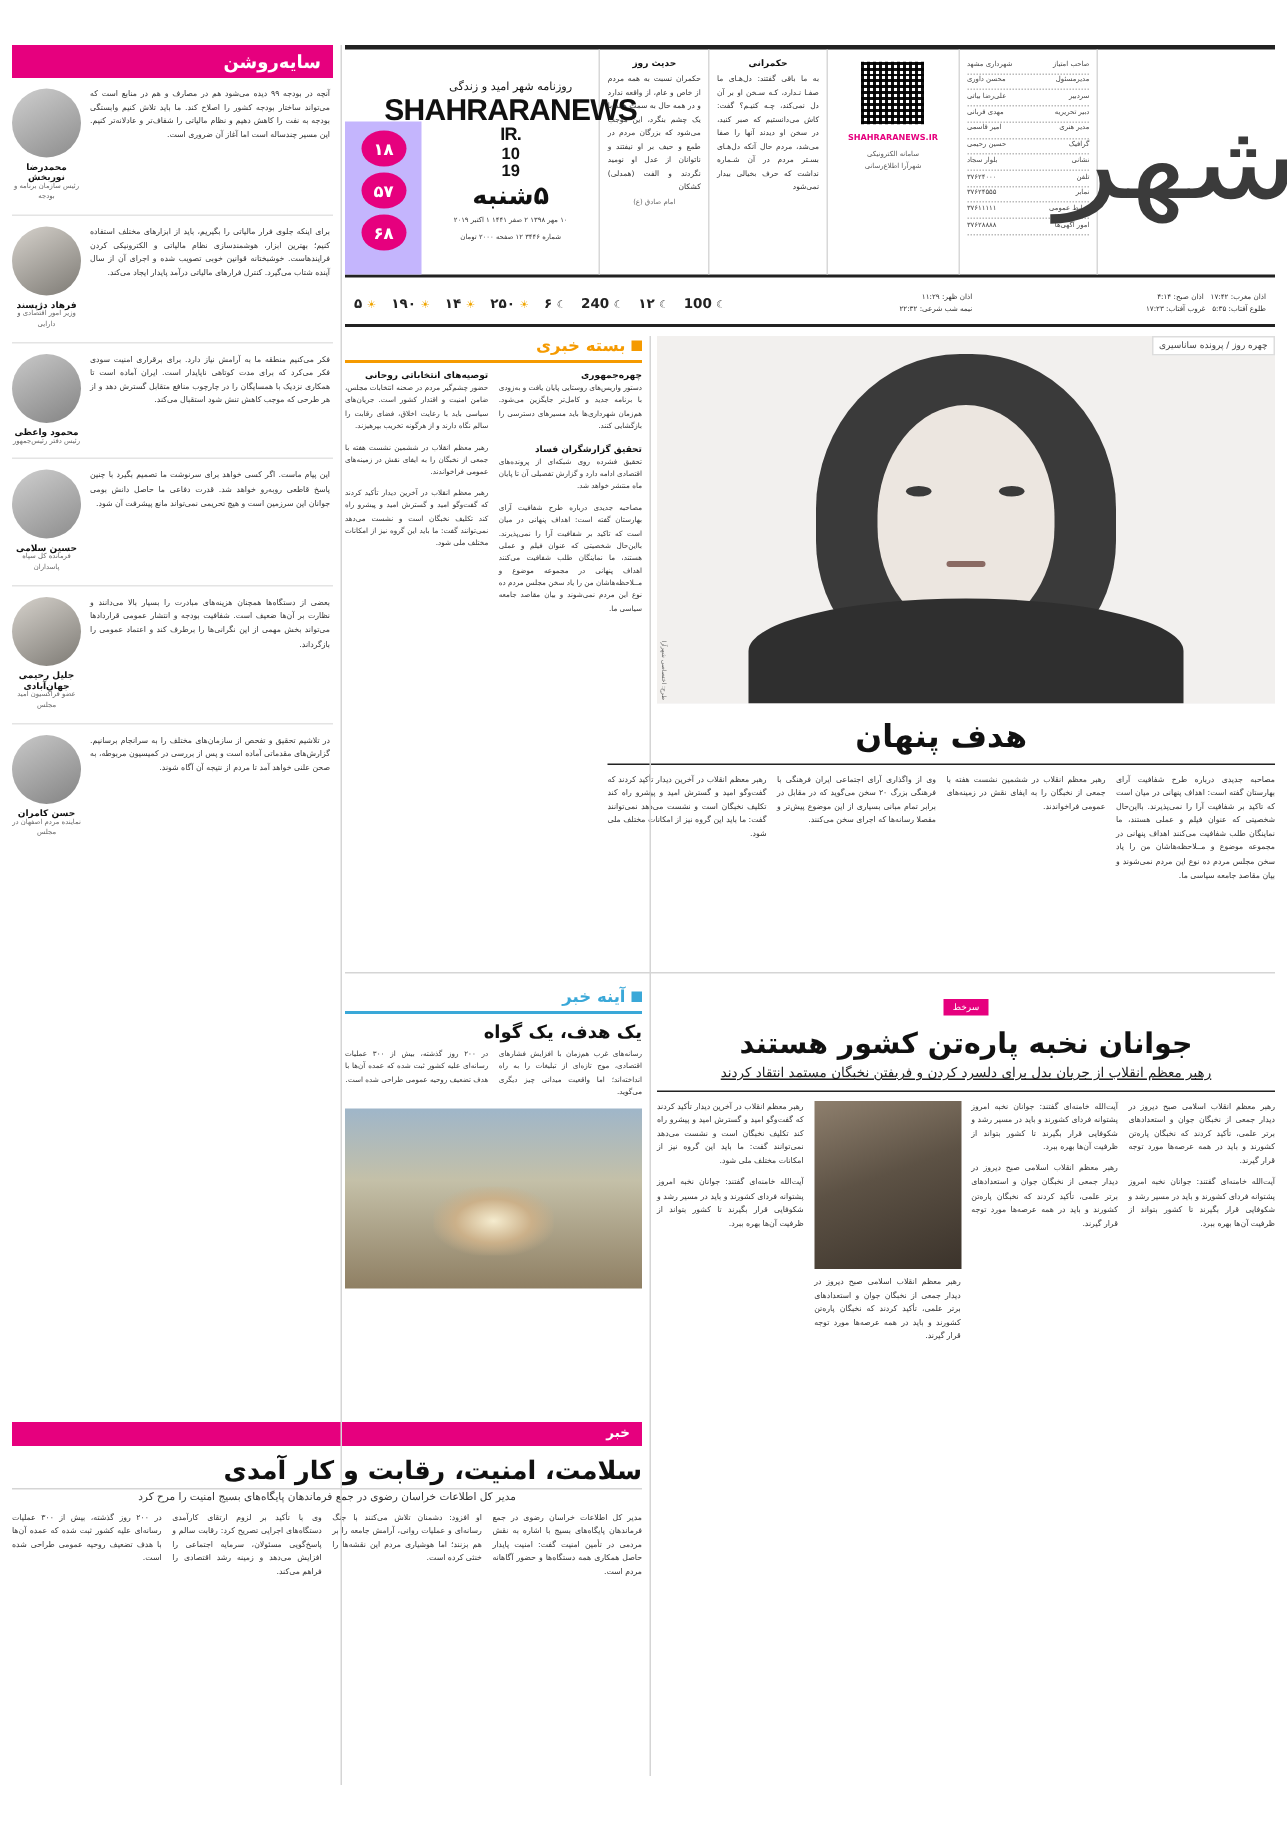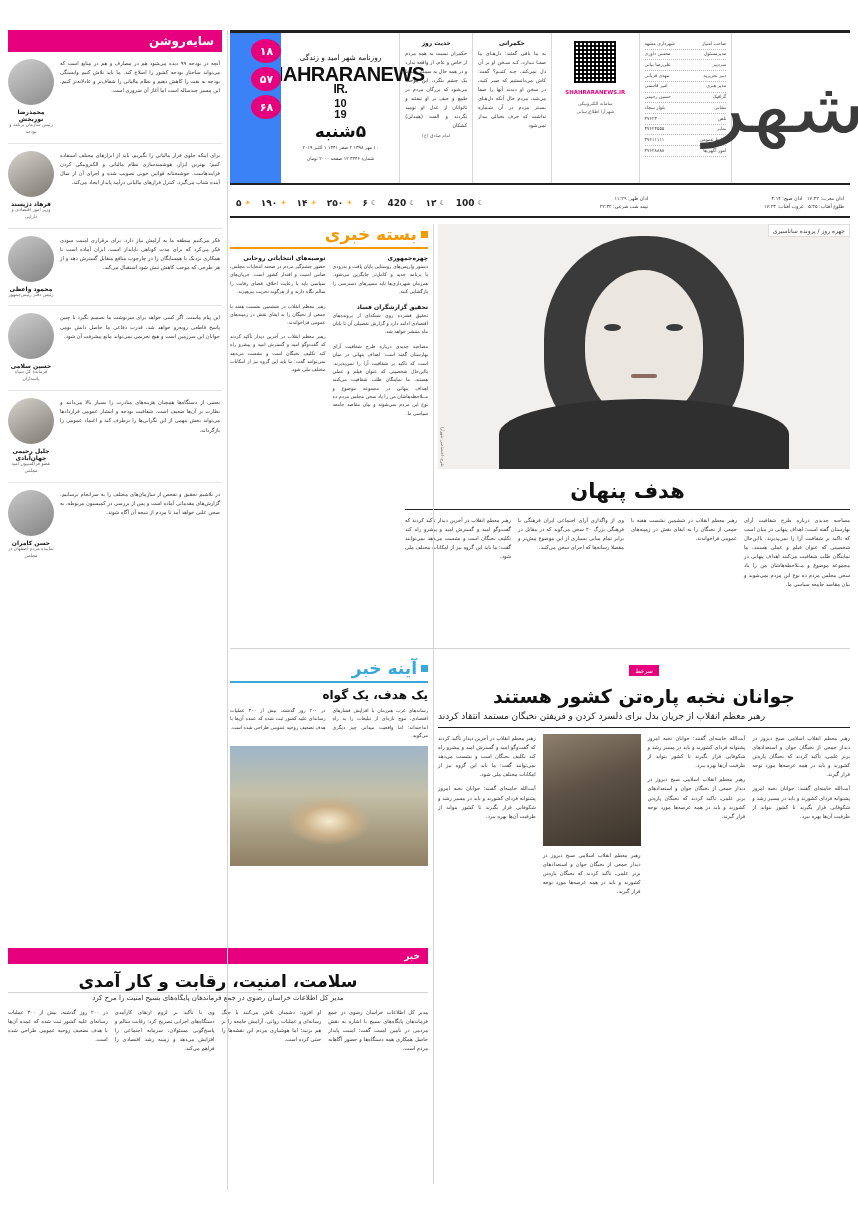--- a/index.html
+++ b/index.html
@@ -30,21 +30,21 @@
     font-family:"DejaVu Serif", serif;
     font-size:70px; color:#3b3b3b; line-height:1;
     transform: scaleX(1.25); letter-spacing:-2px;
   }
   .mh-col { padding:6px 5px; display:flex; flex-direction:column; justify-content:flex-start; }
   .mh-col.c1 { width:118px; }
   .mh-col.c2 { width:112px; align-items:center; }
   .mh-col.c3 { width:100px; }
   .mh-col.c4 { width:92px; }
   .mh-col.c5 { width:118px; }
-  .mh-date-block { width:68px; background:#3b82f6; display:flex; flex-direction:column; align-items:flex-start; }
+  .mh-date-block { width:68px; background:#c4b5fd; display:flex; flex-direction:column; align-items:center;margin-top:48px; }
 
   .tinylist { font-size:4.6px; line-height:1.9; color:#444; text-align:right; }
   .tinylist .row { display:flex; justify-content:space-between; border-bottom:.5px dotted #bbb; padding:.5px 0; }
 
   .qr { width:46px; height:46px; background:
       repeating-linear-gradient(0deg,#111 0 2px,#fff 2px 4px),
       repeating-linear-gradient(90deg,#111 0 2px,transparent 2px 4px);
     background-blend-mode:multiply; border:2px solid #fff; }
   .site-url { color:#e6007e; font-size:5.4px; font-weight:bold; margin-top:3px; text-align:center; line-height:1.5; }
 
@@ -92,33 +92,33 @@
     font-size:21px; font-weight:bold; text-align:center; color:#111;
     padding:10px 0 6px; border-bottom:1px solid #222;
   }
   .feature-body { display:flex; gap:7px; padding-top:6px; }
   .feature-body .col { flex:1; }
 
   
   .bigstory { position:absolute; right:8px; top:658px; width:412px; }
   .bs-tag { display:inline-block; background:#e6007e; color:#fff; font-size:6px; padding:2px 6px; }
   .bs-title { font-size:19px; font-weight:bold; text-align:center; margin:8px 0 4px; color:#111; }
-  .bs-sub { font-size:9px; text-align:left; color:#222; margin-bottom:6px; }
+  .bs-sub { font-size:9px; text-align:center; color:#222; margin-bottom:6px;text-decoration:underline; }
   .bs-rule { height:1px; background:#222; margin-bottom:6px; }
   .bs-cols { display:flex; gap:7px; }
   .bs-cols .col { flex:1; }
   .photo {
     width:100%; height:112px; margin-bottom:5px; position:relative; overflow:hidden;
     background:#cfcfcf;
   }
 
   
   .midcol { position:absolute; right:430px; top:224px; width:198px; }
   .sec-head { display:flex; align-items:center; gap:4px; padding-bottom:3px; border-bottom:2px solid #f59a00; margin-bottom:5px; }
-  .sec-head .ttl { font-size:17px; font-weight:bold; color:#f59a00; }
+  .sec-head .ttl { font-size:11px; font-weight:bold; color:#f59a00; }
   .sec-head.blue { border-bottom-color:#3aa8d8; }
   .sec-head.blue .ttl { color:#3aa8d8; }
   .bullet-sq { width:7px; height:7px; background:#f59a00; }
   .bullet-sq.blue { background:#3aa8d8; }
   .news-item { margin-bottom:6px; }
   .news-item .h { font-size:6px; font-weight:bold; color:#111; margin-bottom:2px; }
   .midgrid { display:flex; gap:7px; }
   .midgrid .col { flex:1; }
 
   .mirror { position:absolute; right:430px; top:658px; width:198px; }
@@ -136,21 +136,21 @@
   .op-photo { width:46px; }
   .avatar {
     width:46px; height:46px; border-radius:50%; overflow:hidden; background:#ddd; position:relative;
   }
   .op-name { font-size:6px; font-weight:bold; text-align:center; margin-top:3px; color:#111; }
   .op-role { font-size:4.6px; text-align:center; color:#666; line-height:1.5; }
 
   
   .health { position:absolute; right:430px; top:948px; width:420px; }
   .health .pink-bar { background:#e6007e; color:#fff; font-size:9px; font-weight:bold; padding:3px 8px; text-align:right;}
-  .health-title { font-size:17px; font-weight:bold; text-align:center; margin:7px 0 3px; color:#111; }
+  .health-title { font-size:17px; font-weight:bold; text-align:right; margin:7px 0 3px; color:#111; }
   .health-sub { font-size:7px; text-align:center; color:#333; margin-bottom:6px; }
   .health-cols { display:flex; gap:7px; }
   .health-cols .col { flex:1; }
 
   .vsep { position:absolute; background:#d5d5d5; width:1px; }
   .hsep { position:absolute; background:#d5d5d5; height:1px; }
 
   
   .face-wrap { position:absolute; inset:0; background:#f2f0ee; }
   .face-hair {
@@ -299,21 +299,21 @@
       <div class="wcell">
         <span>☾</span>
           <span class="t">100</span>
       </div>
       <div class="wcell">
         <span>☾</span>
           <span class="t">۱۲</span>
       </div>
       <div class="wcell">
         <span>☾</span>
-          <span class="t">420</span>
+          <span class="t">240</span>
       </div>
       <div class="wcell">
         <span>☾</span>
           <span class="t">۶</span>
       </div>
       <div class="wcell">
         <span style="color:#f0a500">☀</span>
           <span class="t">۲۵۰</span>
       </div>
       <div class="wcell">

